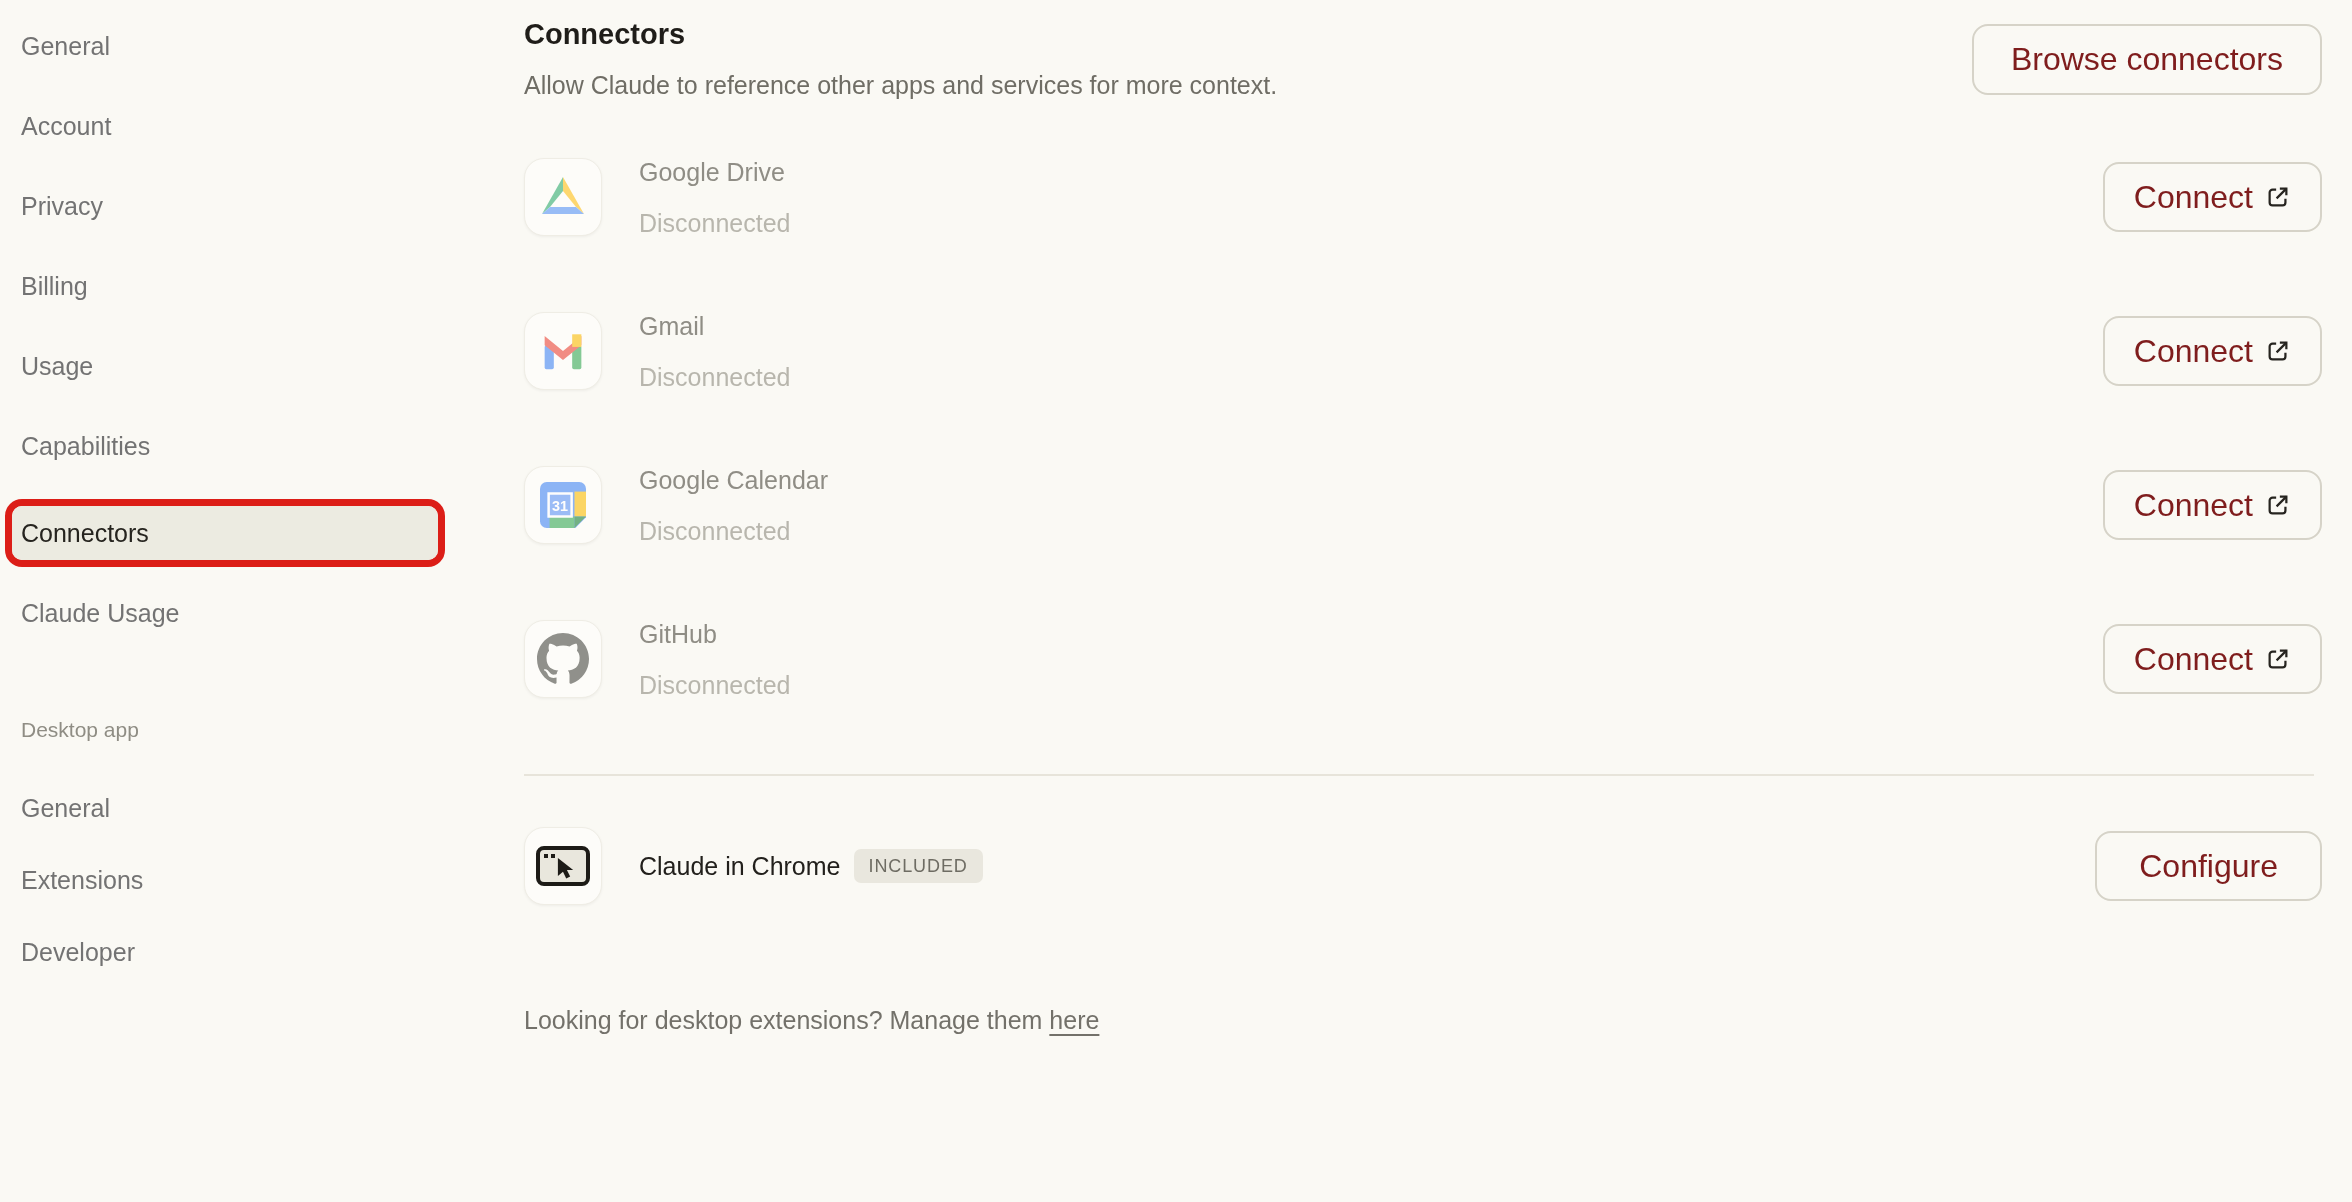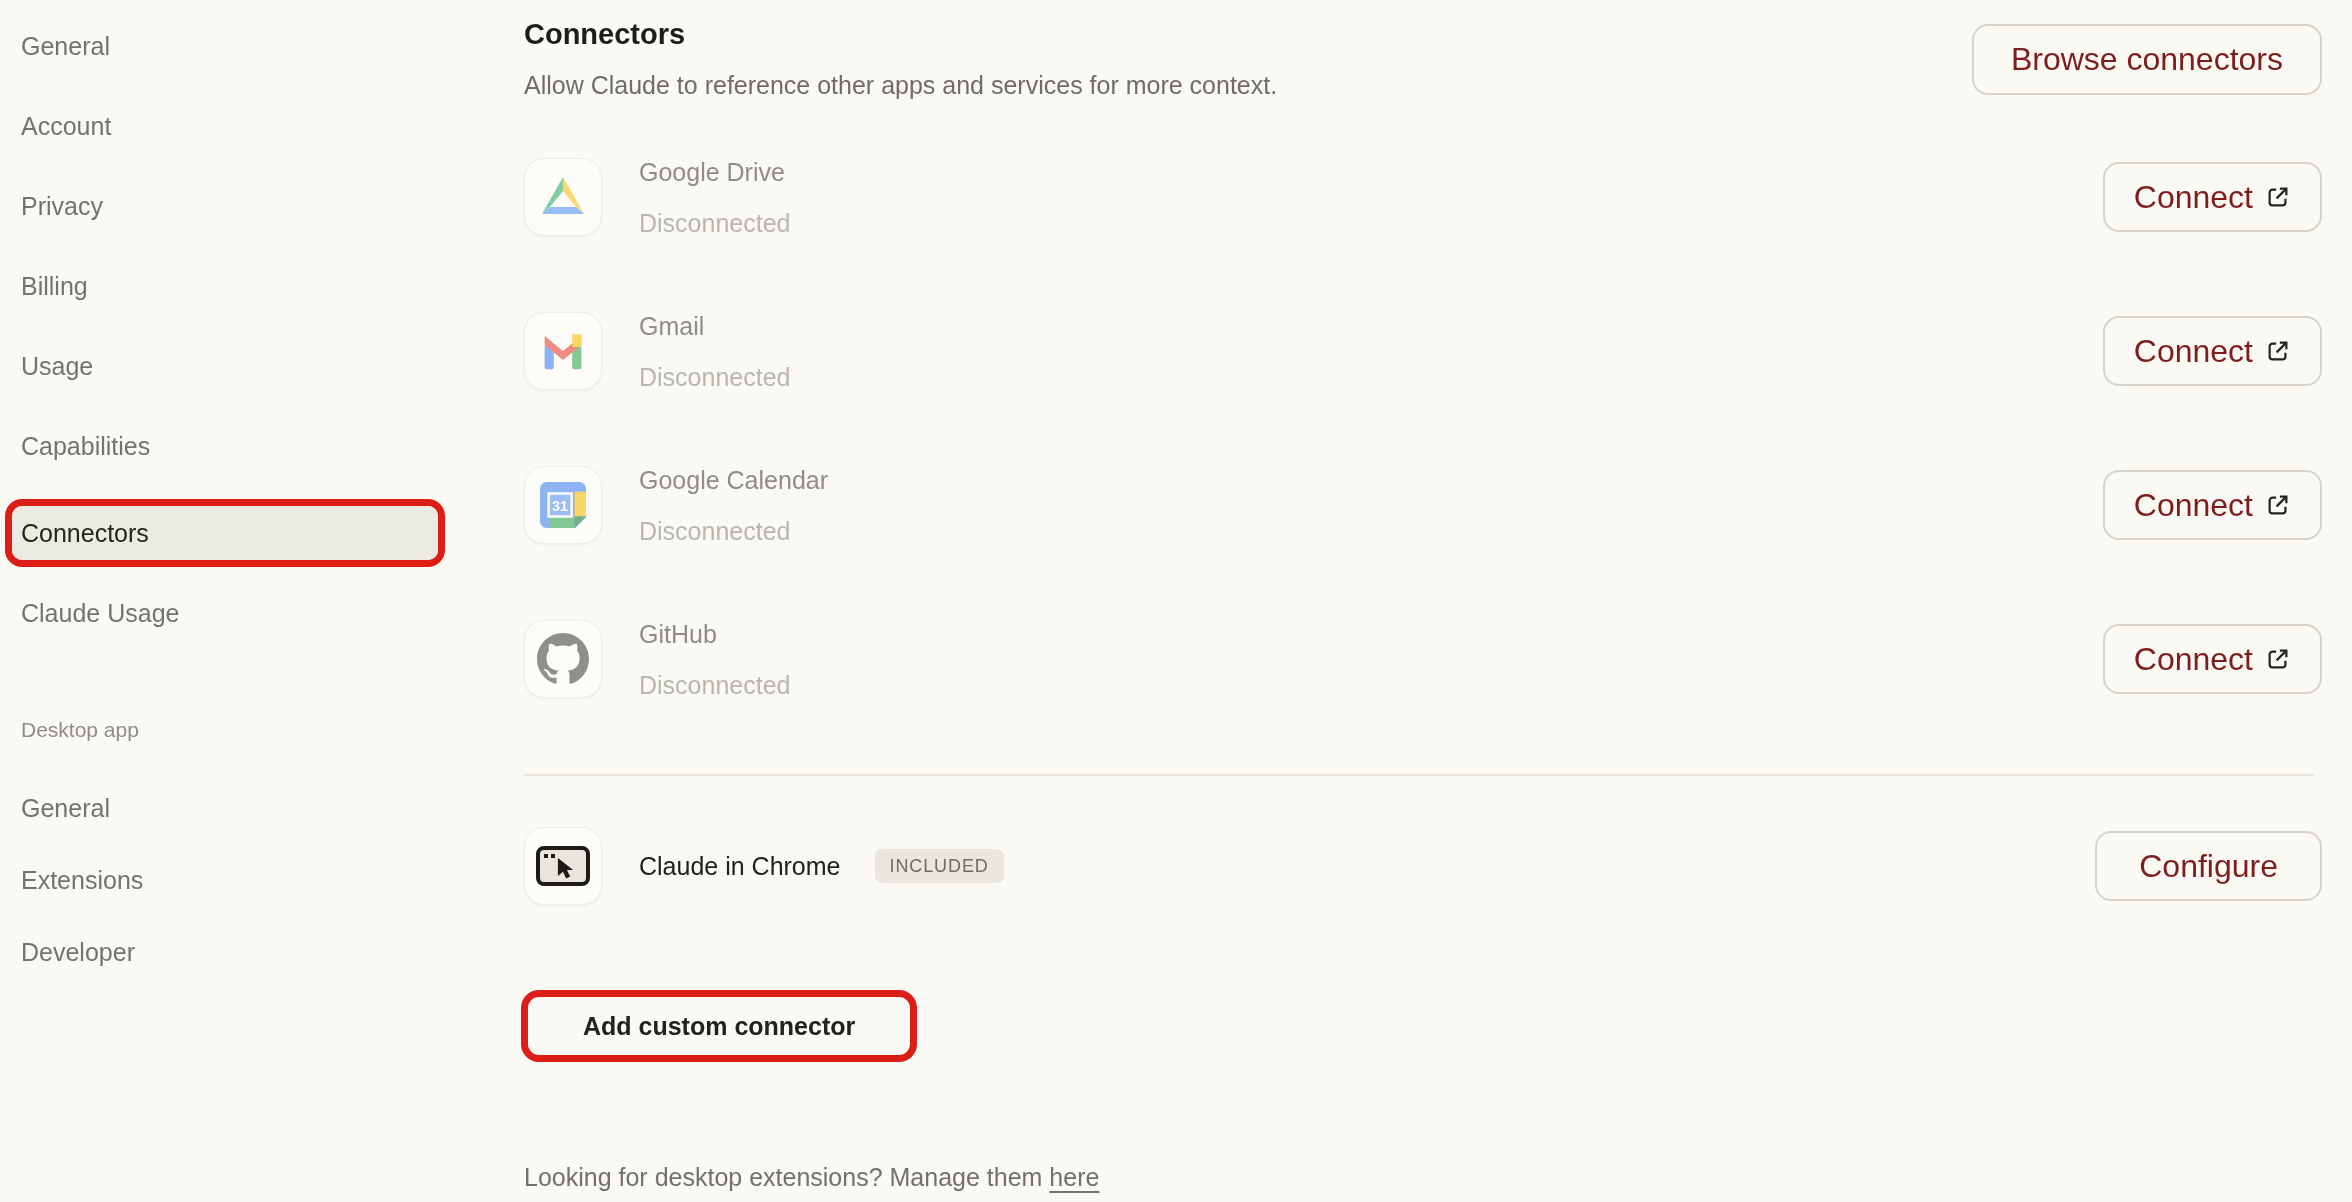--- a/index.html
+++ b/index.html
@@ -65,21 +65,21 @@
   .row-name.dark { color:#22201c; }
   .row-status { font-size:25px; line-height:30px; color:#b8b6ad; margin-top:21px; }
   .row-btn { position:absolute; right:0; top:4px; height:70px; padding:0 29px; }
   .cfg-btn { position:absolute; right:0; top:4px; height:70px; padding:0 42px; }
   .ext-icon { width:26px; height:26px; }
 
   .divider { margin-top:53px; margin-right:8px; height:0; border-top:2px solid #e7e4da; }
 
   .chrome-row { margin-top:51px; height:78px; display:flex; align-items:center; position:relative; }
   .badge {
-    margin-left:34px; height:34px; padding:0 15px;
+    margin-left:13px; height:34px; padding:0 15px;
     background:#e9e7de; border-radius:7px;
     display:inline-flex; align-items:center;
     font-size:18px; font-weight:500; letter-spacing:0.9px; color:#6e6c63;
   }
 
   
   .bw { position:relative; width:54px; height:40px; border:4px solid #1d1b17; border-radius:8px; background:#e9e7dd; }
   .bw .dot { position:absolute; width:4px; height:4px; background:#1d1b17; top:4px; }
   .bw .d1 { left:4px; } .bw .d2 { left:11px; }
   .bw svg { position:absolute; left:16px; top:8px; }
@@ -261,22 +261,17 @@
     <div class="row-text">
       <span class="row-name dark">Claude in Chrome</span>
     </div>
     <span class="badge">INCLUDED</span>
     <button class="btn cfg-btn">
       <span>Configure</span>
     </button>
   </div>
 
   
-  <div class="add-ring">
-    <button class="add-btn">
-      <span>Add custom connector</span>
-    </button>
-  </div>
 
   <p class="footer-note">
     <span>Looking for desktop extensions? Manage them </span><a>here</a>
   </p>
 </main>
 
 </body></html>

